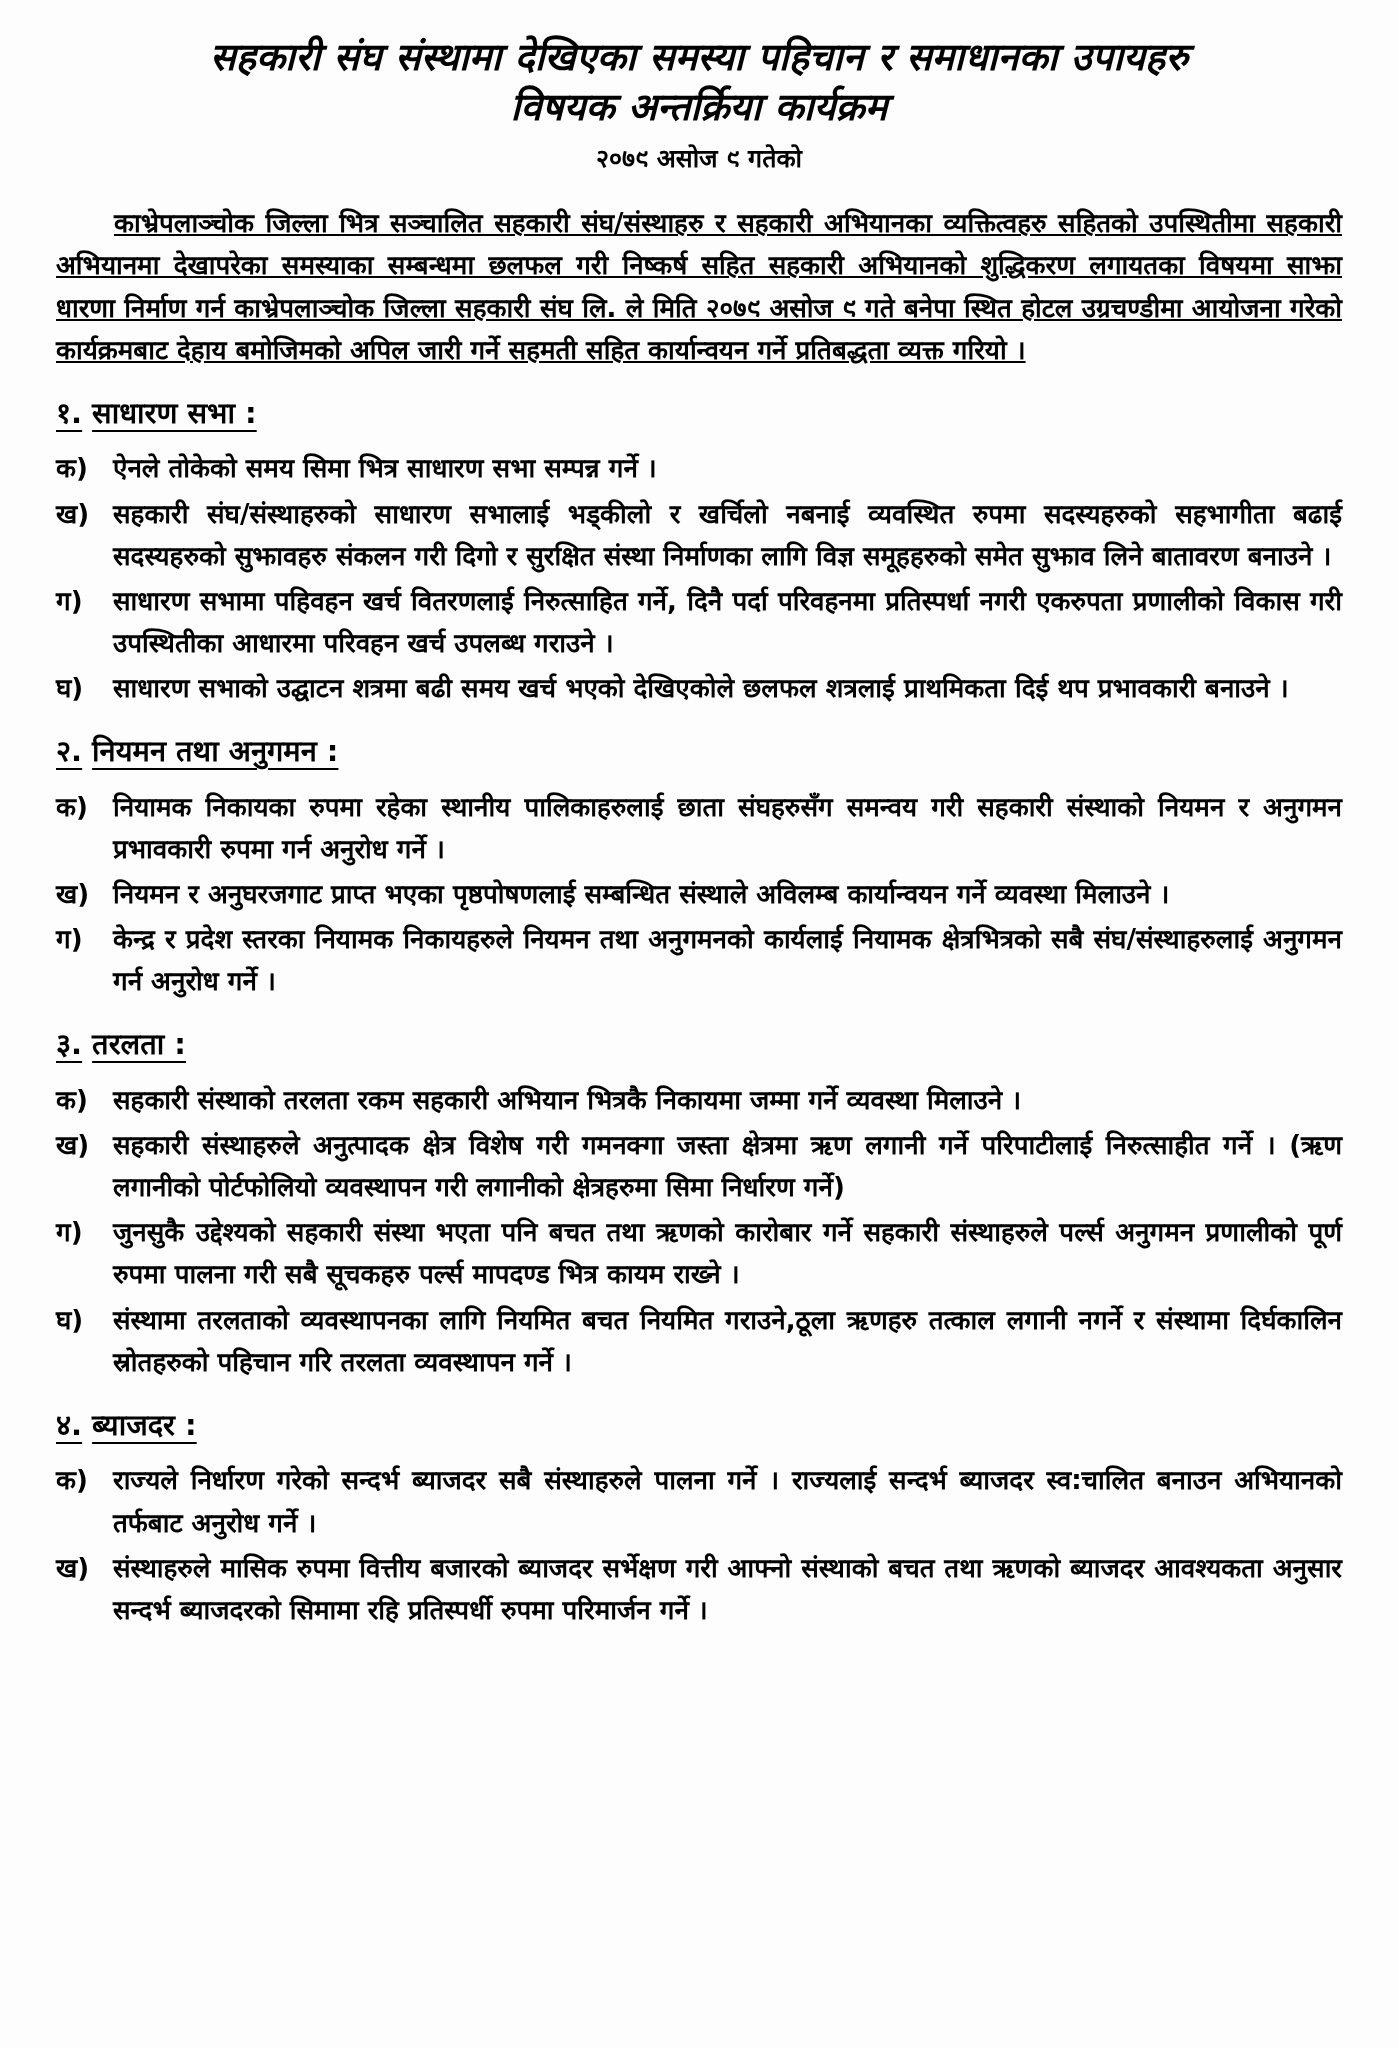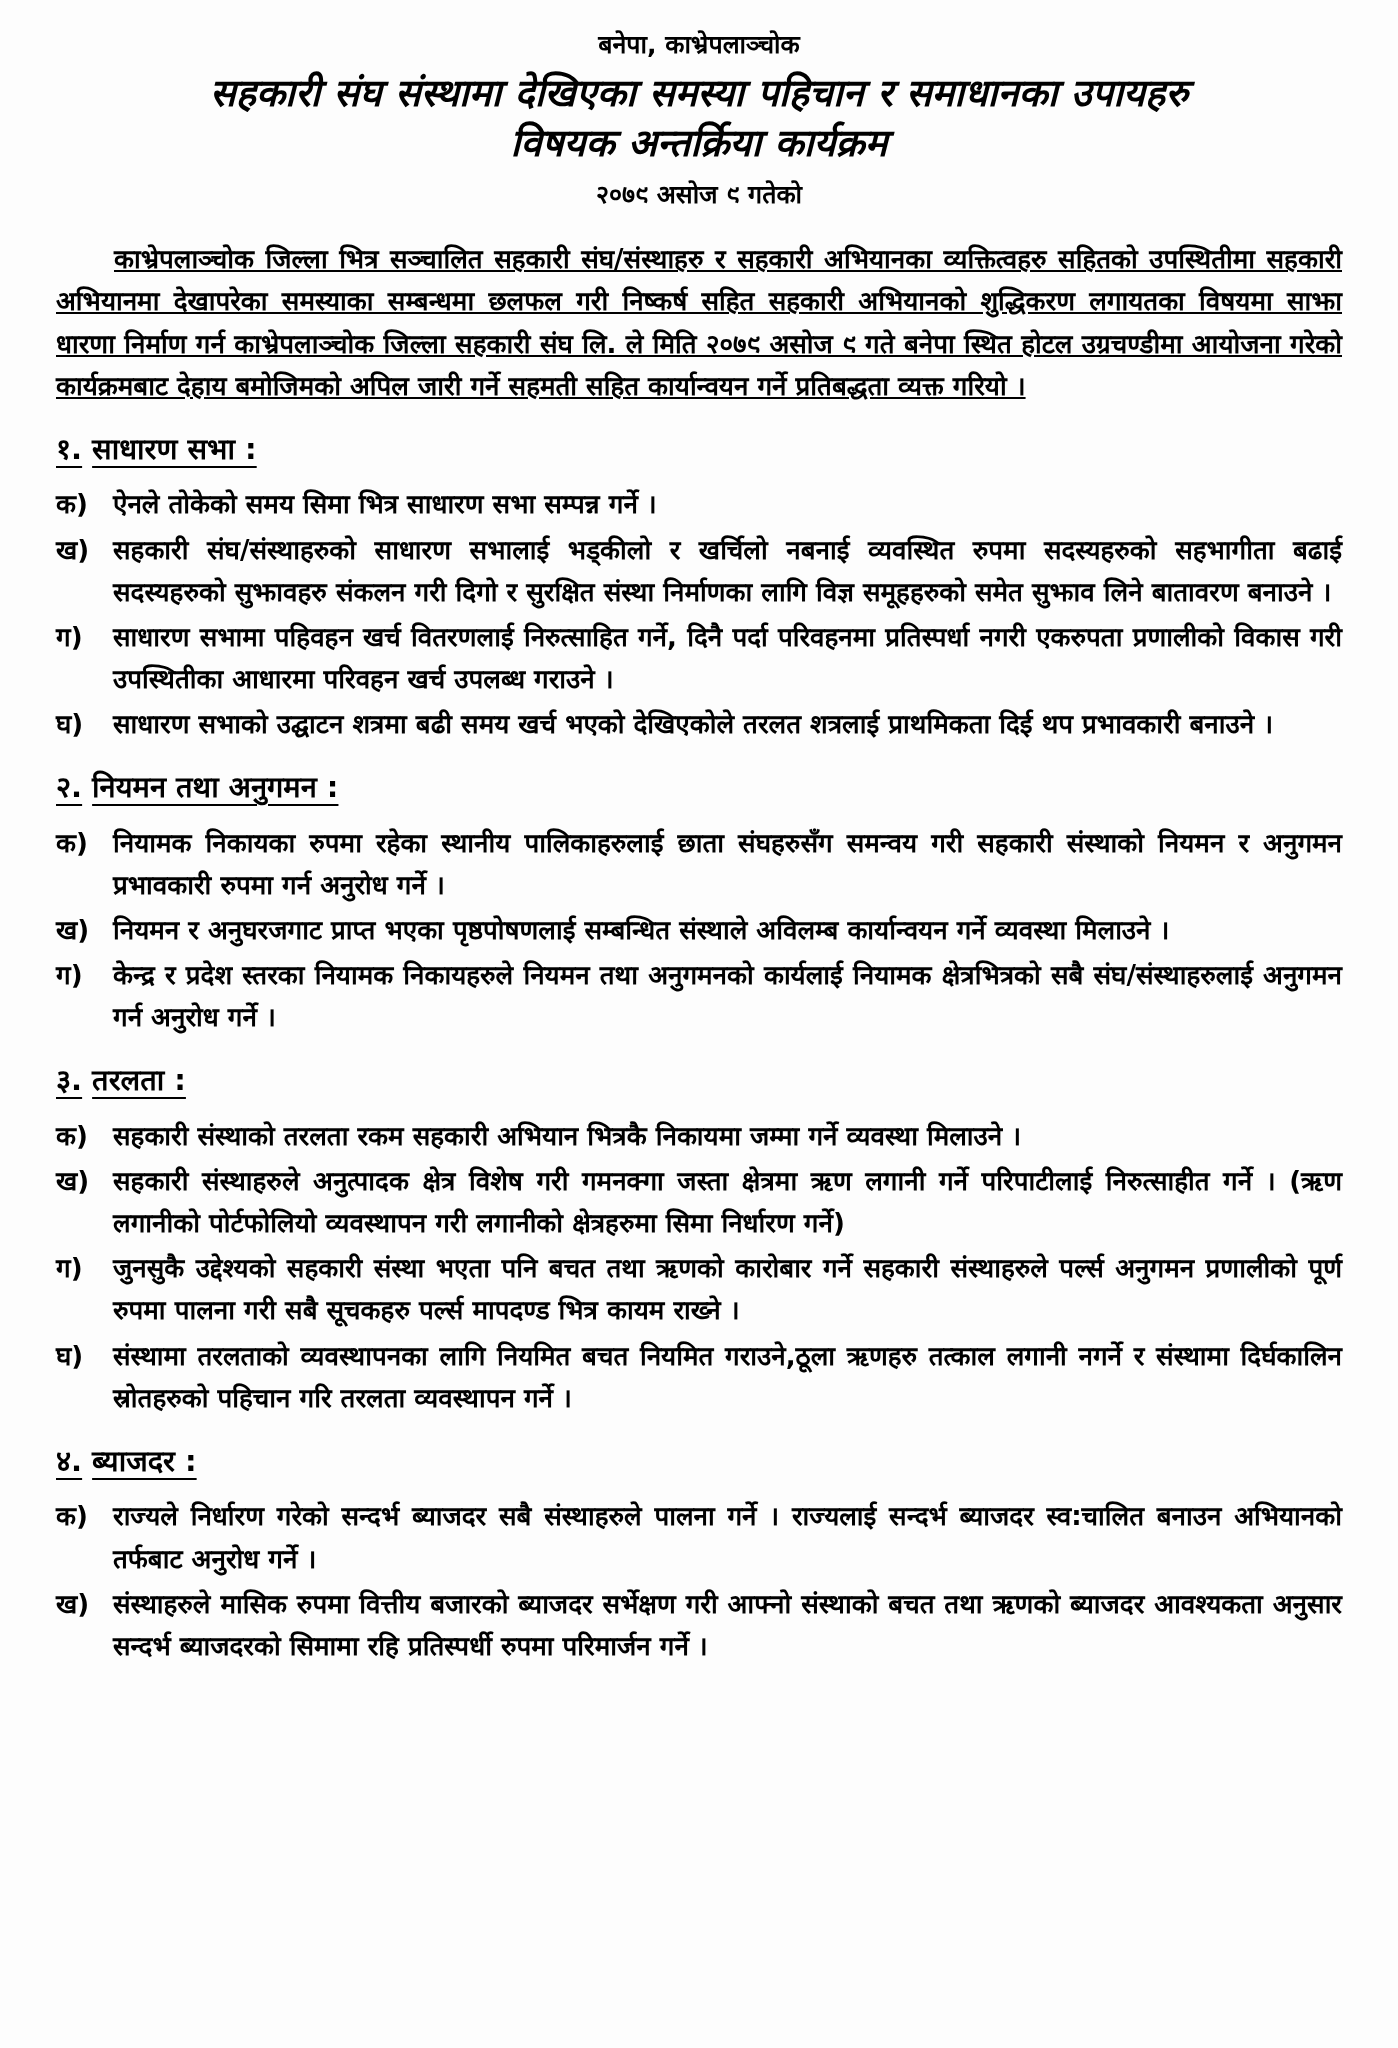--- a/index.html
+++ b/index.html
@@ -80,21 +80,20 @@
   }
   .item-label { text-align: left; }
   .item-text { text-align: justify; }
 </style>
 </head>
 <body>
 
 <div class="page">
 
 
-  <div class="location">बनेपा, काभ्रेपलाञ्चोक</div>
 
   <div class="program-title">
     <div>सहकारी संघ संस्थामा देखिएका समस्या पहिचान र समाधानका उपायहरु</div>
     <div>विषयक अन्तर्क्रिया कार्यक्रम</div>
   </div>
 
   <div class="date-line">२०७९ असोज ९ गतेको</div>
 
 
   <p class="intro">काभ्रेपलाञ्चोक जिल्ला भित्र सञ्चालित सहकारी संघ/संस्थाहरु र सहकारी अभियानका व्यक्तित्वहरु सहितको उपस्थितीमा सहकारी अभियानमा देखापरेका समस्याका सम्बन्धमा छलफल गरी निष्कर्ष सहित सहकारी अभियानको शुद्धिकरण लगायतका विषयमा साझा धारणा निर्माण गर्न काभ्रेपलाञ्चोक जिल्ला सहकारी संघ लि. ले मिति २०७९ असोज ९ गते बनेपा स्थित होटल उग्रचण्डीमा आयोजना गरेको  कार्यक्रमबाट देहाय बमोजिमको अपिल जारी गर्ने सहमती सहित कार्यान्वयन गर्ने प्रतिबद्धता व्यक्त गरियो ।</p>
@@ -115,21 +114,21 @@
     <span class="item-text">सहकारी संघ/संस्थाहरुको साधारण सभालाई भड्कीलो र खर्चिलो नबनाई व्यवस्थित रुपमा सदस्यहरुको सहभागीता बढाई सदस्यहरुको सुझावहरु संकलन गरी दिगो र सुरक्षित संस्था निर्माणका लागि विज्ञ समूहहरुको समेत सुझाव लिने बातावरण बनाउने ।</span>
   </div>
 
   <div class="item">
     <span class="item-label">ग)</span>
     <span class="item-text">साधारण सभामा पहिवहन खर्च वितरणलाई निरुत्साहित गर्ने, दिनै पर्दा परिवहनमा प्रतिस्पर्धा नगरी एकरुपता प्रणालीको विकास गरी उपस्थितीका आधारमा परिवहन खर्च उपलब्ध गराउने ।</span>
   </div>
 
   <div class="item">
     <span class="item-label">घ)</span>
-    <span class="item-text">साधारण सभाको उद्घाटन शत्रमा बढी समय खर्च भएको देखिएकोले तरलत शत्रलाई प्राथमिकता दिई थप प्रभावकारी बनाउने ।</span>
+    <span class="item-text">साधारण सभाको उद्घाटन शत्रमा बढी समय खर्च भएको देखिएकोले छलफल शत्रलाई प्राथमिकता दिई थप प्रभावकारी बनाउने ।</span>
   </div>
 </div>
   </div>
 
   <div class="section">
     <div class="section-heading">
       <span class="sec-num">२.</span><span class="sec-title">नियमन तथा अनुगमन :</span>
     </div>
     <div class="items">
   <div class="item">

